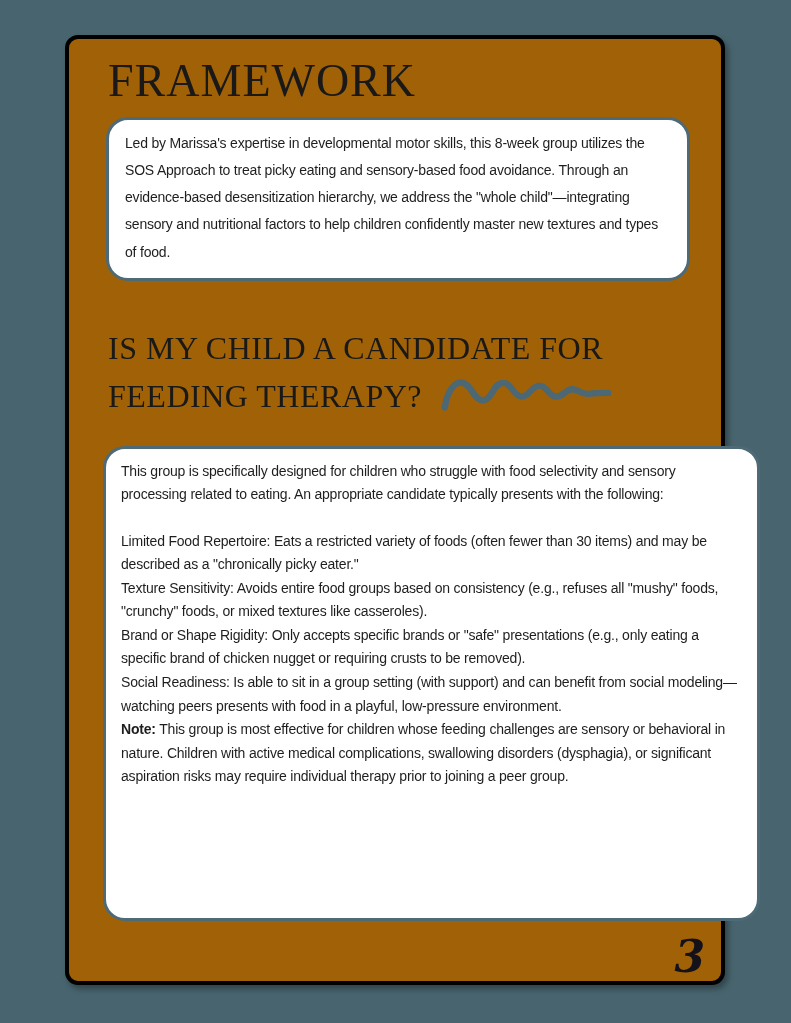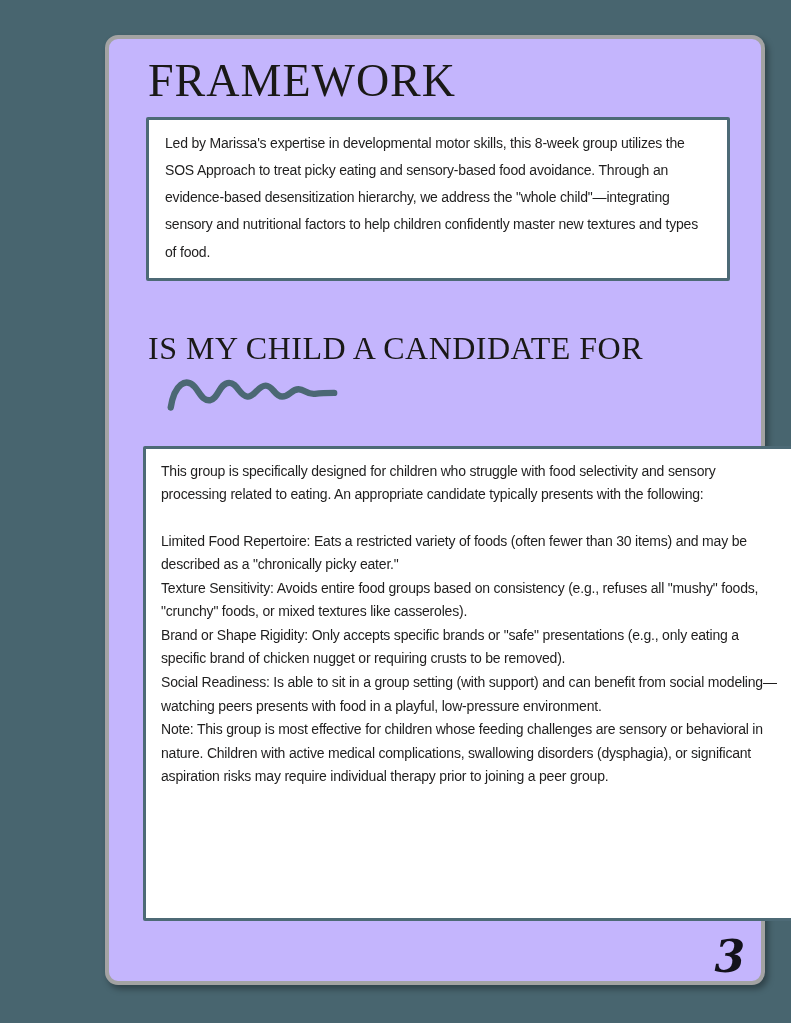--- a/index.html
+++ b/index.html
@@ -7,44 +7,43 @@
     margin: 0; padding: 0;
     width: 791px; height: 1023px;
     overflow: hidden;
     background: #48656f;
     font-family: "Liberation Sans", sans-serif;
   }
   .paper {
     position: absolute;
     left: 65px; top: 35px;
     width: 660px; height: 950px;
-    background: #c4b5fd;
-    border: 4px solid #a3a3a3;
+    background: #a16207;
+    border: 4px solid #000000;
     border-radius: 13px;
     box-shadow: 3px 4px 6px rgba(0,0,0,0.35);
-    margin-left: 40px;
   }
   .paper-inner {
     position: relative;
     width: 100%; height: 100%;
     padding: 17px 31px 0 37px;
   }
   h1.title {
     margin: 0 0 0 2px;
     font-family: "Liberation Serif", serif;
     font-weight: 500;
     font-size: 46px;
     line-height: 1.1;
     letter-spacing: 1px;
     color: #1a1917;
   }
   .box {
     background: #ffffff;
     border: 3px solid #4d6a76;
-    border-radius: 2px;
+    border-radius: 22px;
     color: #1f1e1e;
   }
   .box-framework {
     margin-top: 10px;
     width: 584px;
     min-height: 160px;
     padding: 10px 15px 12px 16px;
     font-size: 14px;
     letter-spacing: -0.2px;
     line-height: 1.95;
@@ -71,21 +70,21 @@
     width: 657px;
     min-height: 475px;
     padding: 11px 15px 14px 15px;
     font-size: 14px;
     letter-spacing: -0.2px;
     line-height: 1.68;
   }
   .box-candidate p { margin: 0; }
   .criteria { margin-top: 23px; }
   .note { margin-top: 23px; }
-  .note strong { font-weight: normal; }
+  .note strong { font-weight: bold; }
   .page-number {
     position: absolute;
     right: 16px; bottom: 2px;
     font-family: "DejaVu Serif", serif;
     font-style: italic;
     font-weight: bold;
     font-size: 44px;
     line-height: 1;
     color: #13121a;
   }
@@ -98,21 +97,21 @@
 
     <h1 class="title">FRAMEWORK</h1>
 
     <div class="box box-framework">
       <p>Led by Marissa's expertise in developmental motor skills, this 8-week group utilizes the SOS Approach to treat picky eating and sensory-based food avoidance. Through an evidence-based desensitization hierarchy, we address the "whole child"—integrating sensory and nutritional factors to help children confidently master new textures and types of food.</p>
     </div>
 
     <h2 class="subheading">
       <span>IS MY CHILD A CANDIDATE FOR</span><br>
       <span class="h2-line2">
-        <svg class="squiggle" width="180" height="42" viewBox="0 0 190 46" aria-hidden="true">
+        <span>FEEDING THERAPY?</span><svg class="squiggle" width="180" height="42" viewBox="0 0 190 46" aria-hidden="true">
           <path d="M 6 40 C 10 14, 23 7, 32 17 C 38 24, 41 33, 49 32 C 58 31, 59 13, 70 13 C 79 13, 81 27, 90 28 C 98 29, 101 16, 110 16 C 118 16, 120 28, 128 28 C 136 28, 138 20, 146 20 C 153 20, 155 26, 164 25 C 172 24, 179 24, 185 24" fill="none" stroke="#4b6874" stroke-width="7" stroke-linecap="round" stroke-linejoin="round"></path>
         </svg>
       </span>
     </h2>
 
     <div class="box box-candidate">
       <p>This group is specifically designed for children who struggle with food selectivity and sensory processing related to eating. An appropriate candidate typically presents with the following:</p>
 
       <div class="criteria">
           <div class="criteria-item">Limited Food Repertoire: Eats a restricted variety of foods (often fewer than 30 items) and may be described as a "chronically picky eater."</div>

